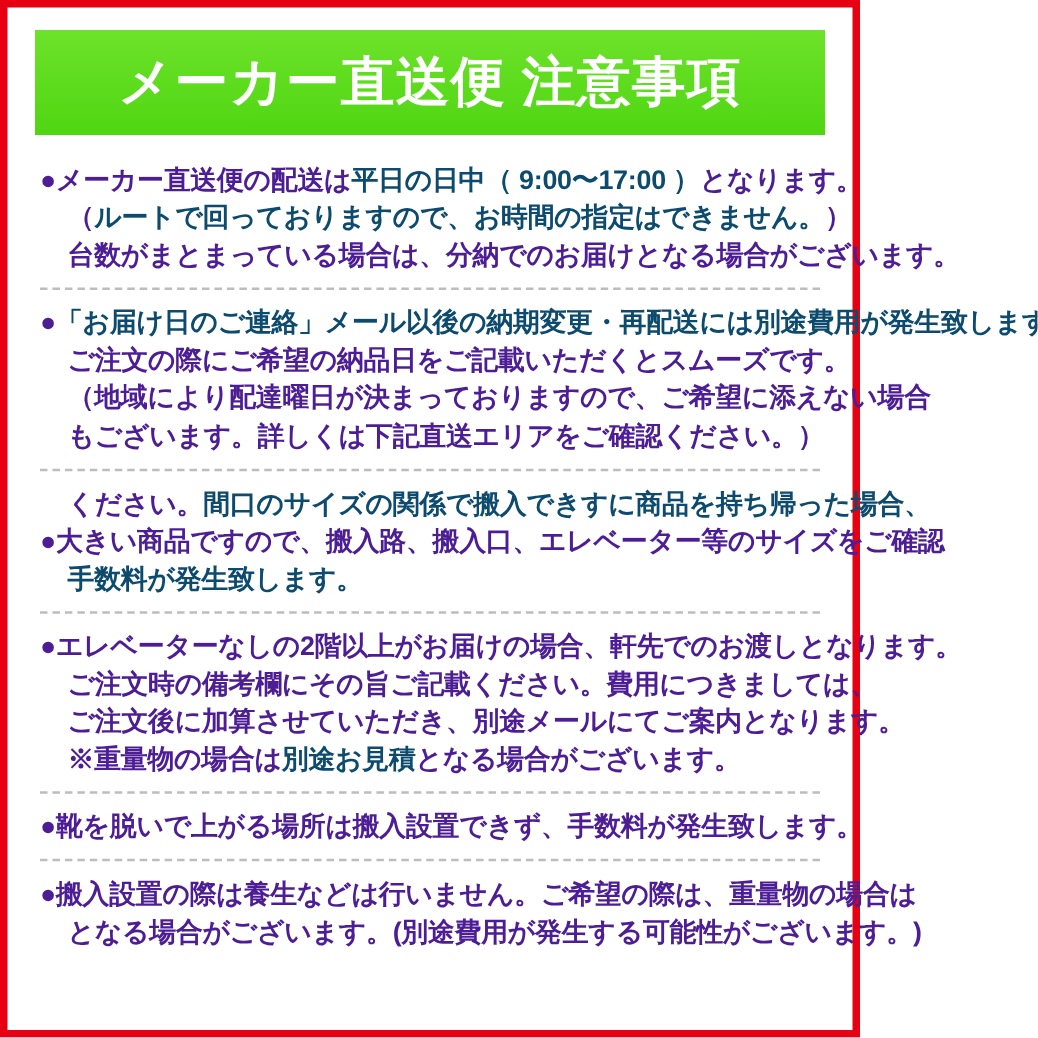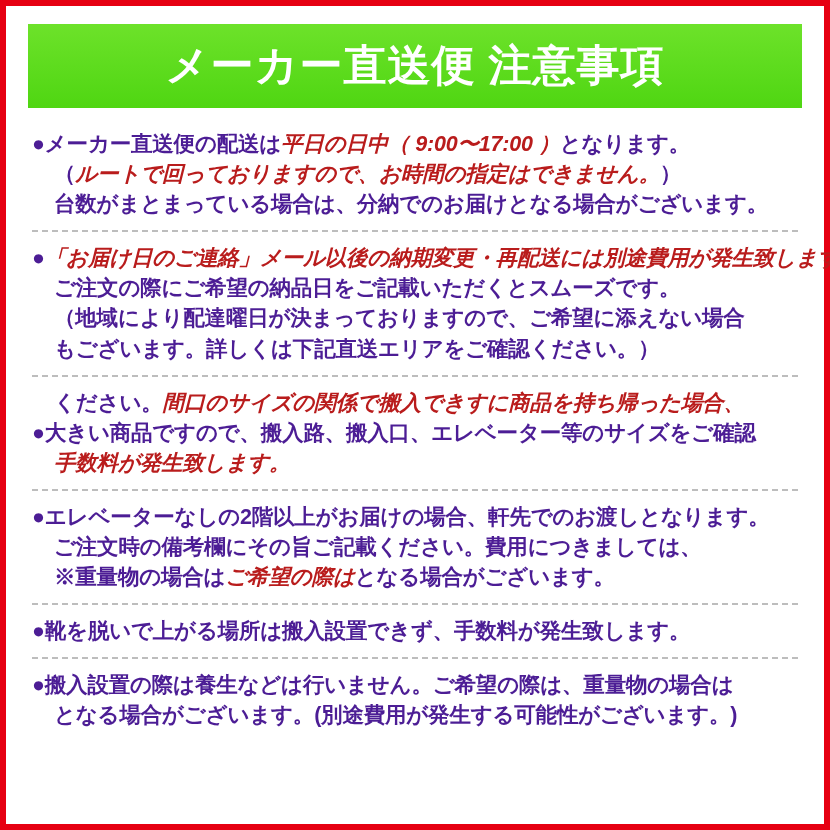--- a/index.html
+++ b/index.html
@@ -8,21 +8,21 @@
   }
   body {
     width: 830px;
     height: 830px;
     background: #ffffff;
     font-family: "Liberation Sans", sans-serif;
     overflow: hidden;
   }
   .page {
     position: relative;
-    width: 830px;
+    width: 688px;
     height: 830px;
     box-sizing: border-box;
     border: 6px solid #e60012;
     background: #ffffff;
   }
   .banner {
     margin: 18px 22px 0 22px;
     background: #5cdd1e;
     background: linear-gradient(#6de22a, #4fd612);
     height: 84px;
@@ -49,21 +49,21 @@
   .line {
     font-size: 21.5px;
     line-height: 1.40;
     color: #111111;
     font-weight: bold;
     white-space: nowrap;
     letter-spacing: -0.2px;
   }
   .line.indent1 { padding-left: 22px; }
   .line.indent0 { padding-left: 0px; }
-  .red { color: #b91c1c; font-style: italic; }
+  .red { color: #0c4a6e; }
   .small { font-size: 15px; }
   .blk { color: #4c1d95; }
 </style>
 </head>
 <body>
 
 <div class="page">
 
   <div class="banner">
     <div class="banner-text">メーカー直送便 注意事項</div>
@@ -83,21 +83,22 @@
         <div class="line indent1"><span class="blk">もございます。詳しくは下記直送エリアをご確認ください。）</span></div>
       </div>
       <div class="block">
         <div class="line indent1"><span class="blk">ください。</span><span class="red">間口のサイズの関係で搬入できすに商品を持ち帰った場合、</span></div>
         <div class="line indent0"><span class="blk">●大きい商品ですので、搬入路、搬入口、エレベーター等のサイズをご確認</span></div>
         <div class="line indent1"><span class="red">手数料が発生致します。</span></div>
       </div>
       <div class="block">
         <div class="line indent0"><span class="blk">●エレベーターなしの2階以上がお届けの場合、軒先でのお渡しとなります。</span></div>
         <div class="line indent1"><span class="blk">ご注文時の備考欄にその旨ご記載ください。費用につきましては、</span></div>
-        <div class="line indent1"><span class="blk">※重量物の場合は</span><span class="red">ご希望の際は</span><span class="blk">となる場合がございます。</span></div>
+        <div class="line indent1"><span class="blk">ご注文後に加算させていただき、別途メールにてご案内となります。</span></div>
+        <div class="line indent1"><span class="blk">※重量物の場合は</span><span class="red">別途お見積</span><span class="blk">となる場合がございます。</span></div>
       </div>
       <div class="block">
         <div class="line indent0"><span class="blk">●靴を脱いで上がる場所は搬入設置できず、手数料が発生致します。</span></div>
       </div>
       <div class="block">
         <div class="line indent0"><span class="blk">●搬入設置の際は養生などは行いません。ご希望の際は、重量物の場合は</span></div>
         <div class="line indent1"><span class="blk">となる場合がございます。(別途費用が発生する可能性がございます。)</span></div>
       </div>
     </div>
 

